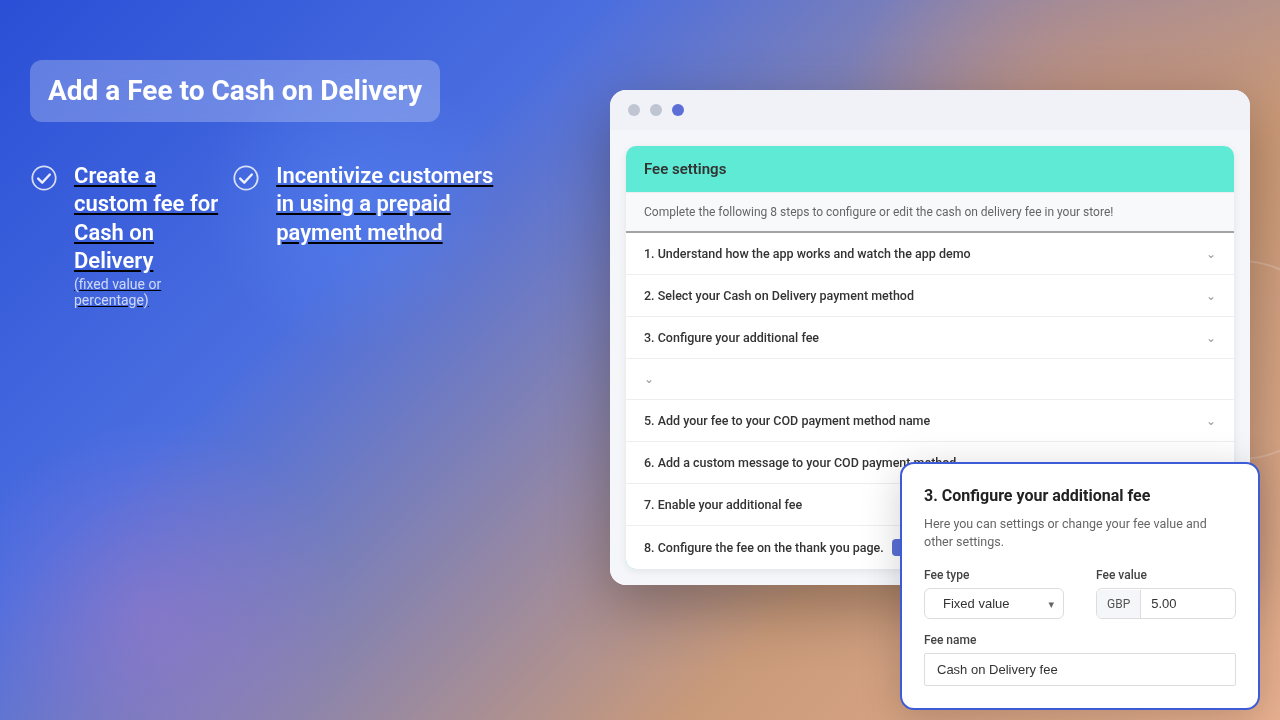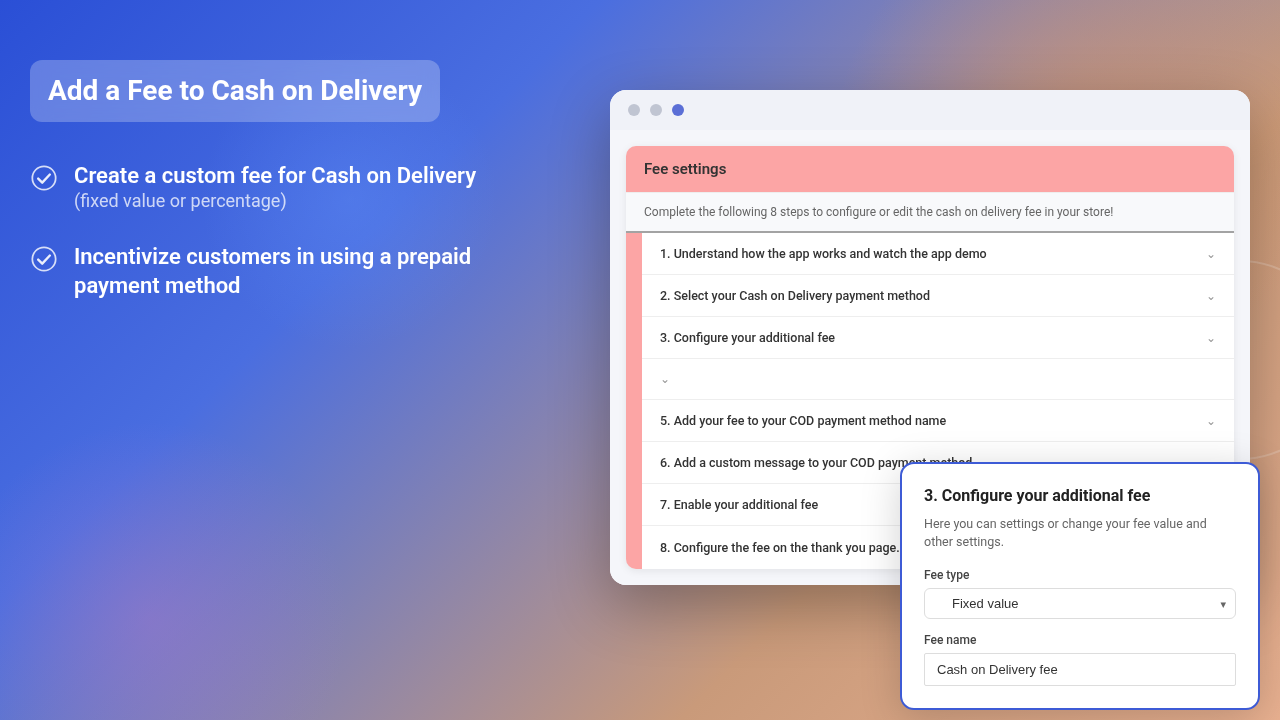--- a/index.html
+++ b/index.html
@@ -61,22 +61,22 @@
     .title-badge h1 {
       color: white;
       font-size: 28px;
       font-weight: 700;
       line-height: 1.2;
     }
 
     .feature-list {
       list-style: none;
       display: flex;
-      flex-direction: column;
-      gap: 32px;
+      flex-direction: row;
+      text-decoration: underline;
     }
 
     .feature-item {
       display: flex;
       align-items: flex-start;
       gap: 16px;
       color: white;
     }
 
     .check-icon {
@@ -86,21 +86,21 @@
       margin-top: 2px;
     }
 
     .feature-text {
       font-size: 22px;
       font-weight: 600;
       line-height: 1.3;
     }
 
     .feature-subtext {
-      font-size: 18px;
+      font-size: 14px;
       font-weight: 400;
       color: rgba(255, 255, 255, 0.75);
     }
 
     
     .browser-window {
       position: absolute;
       right: 30px;
       top: 90px;
       width: 640px;
@@ -127,21 +127,21 @@
     .browser-dot.active {
       background: #5b6fd6;
     }
 
     .browser-content {
       padding: 16px;
       background: #f5f6fa;
     }
 
     .fee-settings-card {
-      background: #fca5a5;
+      background: #5eead4;
       border-radius: 10px;
       overflow: hidden;
       box-shadow: 0 2px 8px rgba(0,0,0,0.08);
     }
 
     .fee-settings-header {
       padding: 14px 18px;
       font-size: 15px;
       font-weight: 600;
       color: #333;
@@ -157,21 +157,20 @@
     }
 
     .accordion-item {
       border-bottom: 1px solid #eee;
       padding: 13px 18px;
       display: flex;
       justify-content: space-between;
       align-items: center;
       cursor: pointer;
       background: white;
-      margin-left: 16px;
     }
 
     .accordion-item:last-child {
       border-bottom: none;
     }
 
     .accordion-label {
       font-size: 12.5px;
       color: #333;
       font-weight: 500;
@@ -243,21 +242,21 @@
       margin-bottom: 6px;
       display: block;
     }
 
     .select-wrapper {
       position: relative;
     }
 
     .select-wrapper select {
       width: 100%;
-      padding: 7px 28px 7px 27px;
+      padding: 7px 28px 7px 18px;
       border: 1px solid #ddd;
       border-radius: 6px;
       font-size: 13px;
       color: #333;
       background: white;
       appearance: none;
       cursor: pointer;
     }
 
     .select-wrapper::after {
@@ -410,19 +409,26 @@
   <div class="form-row">
     <div class="form-group">
       <label class="form-label">Fee type</label>
       <div class="select-wrapper">
         <select>
           <option>Fixed value</option>
           <option>Percentage</option>
         </select>
       </div>
     </div>
+    <div class="form-group">
+      <label class="form-label">Fee value</label>
+      <div class="fee-value-input">
+        <span class="fee-currency">GBP</span>
+        <input class="fee-number" type="text" value="5.00" style="">
+      </div>
+    </div>
   </div>
 
   <div class="form-group">
     <label class="form-label">Fee name</label>
     <input class="fee-name-input" type="text" value="Cash on Delivery fee" style="">
   </div>
 </div>
 
 </body></html>

